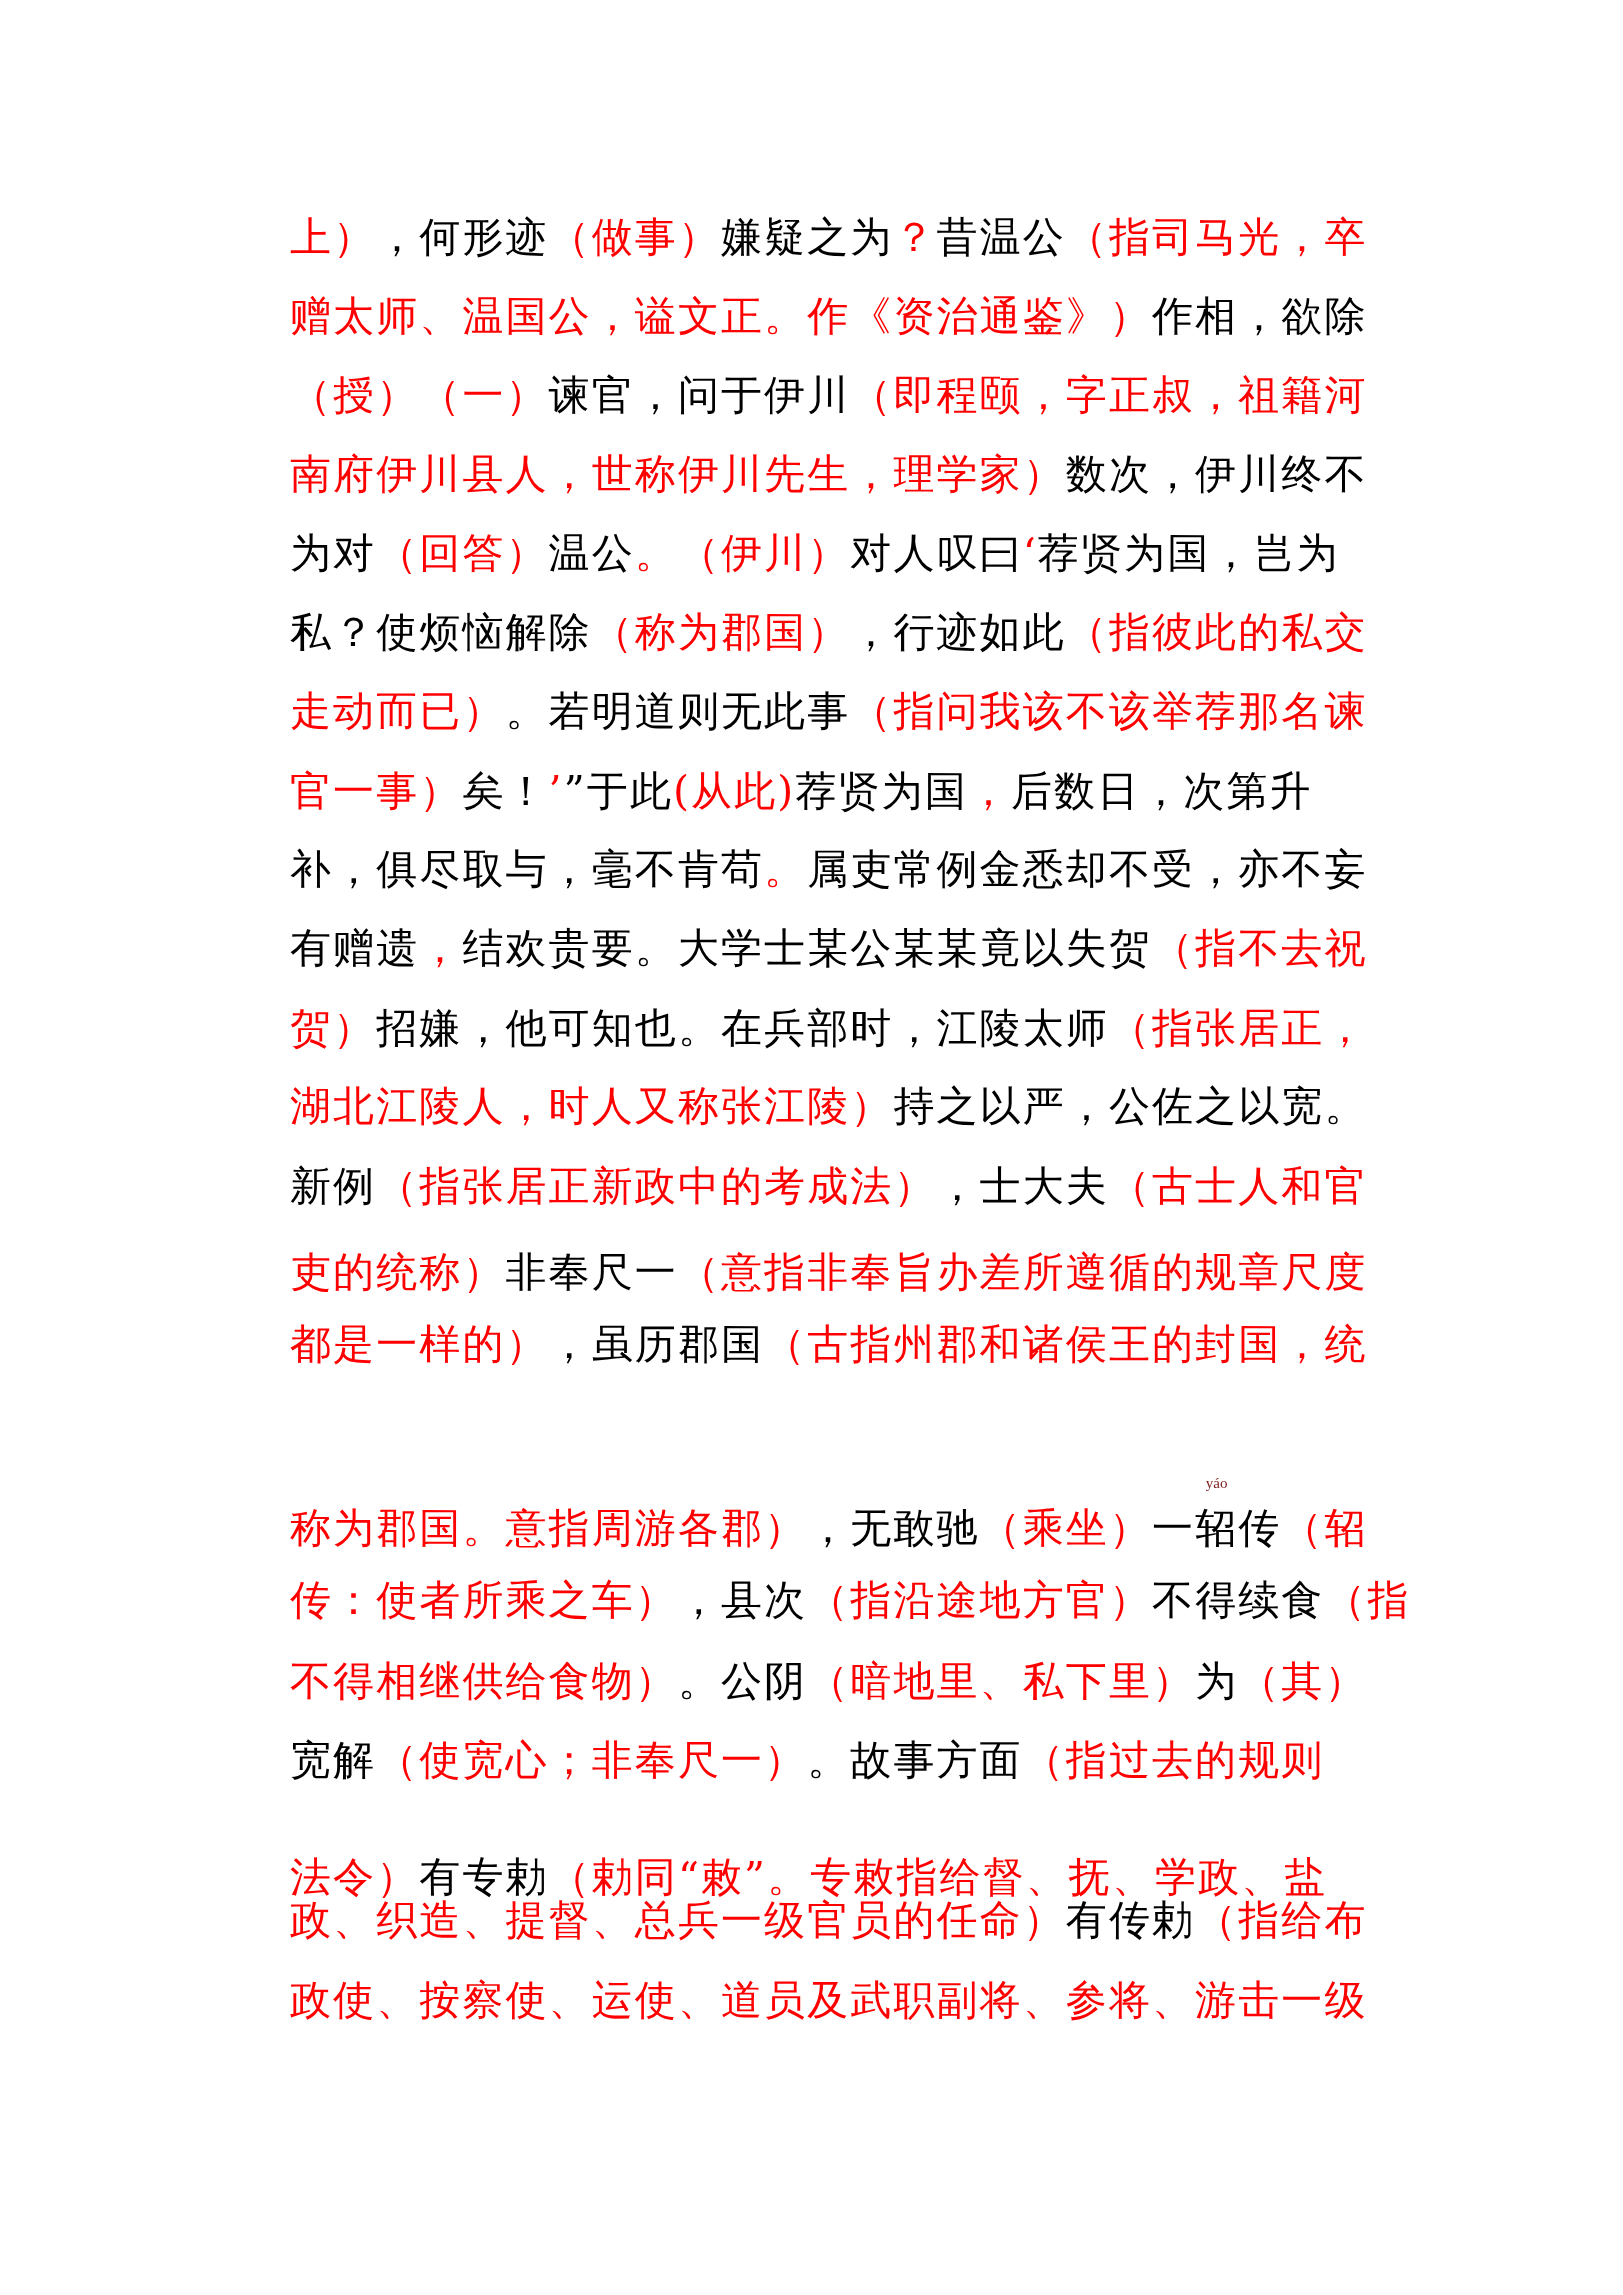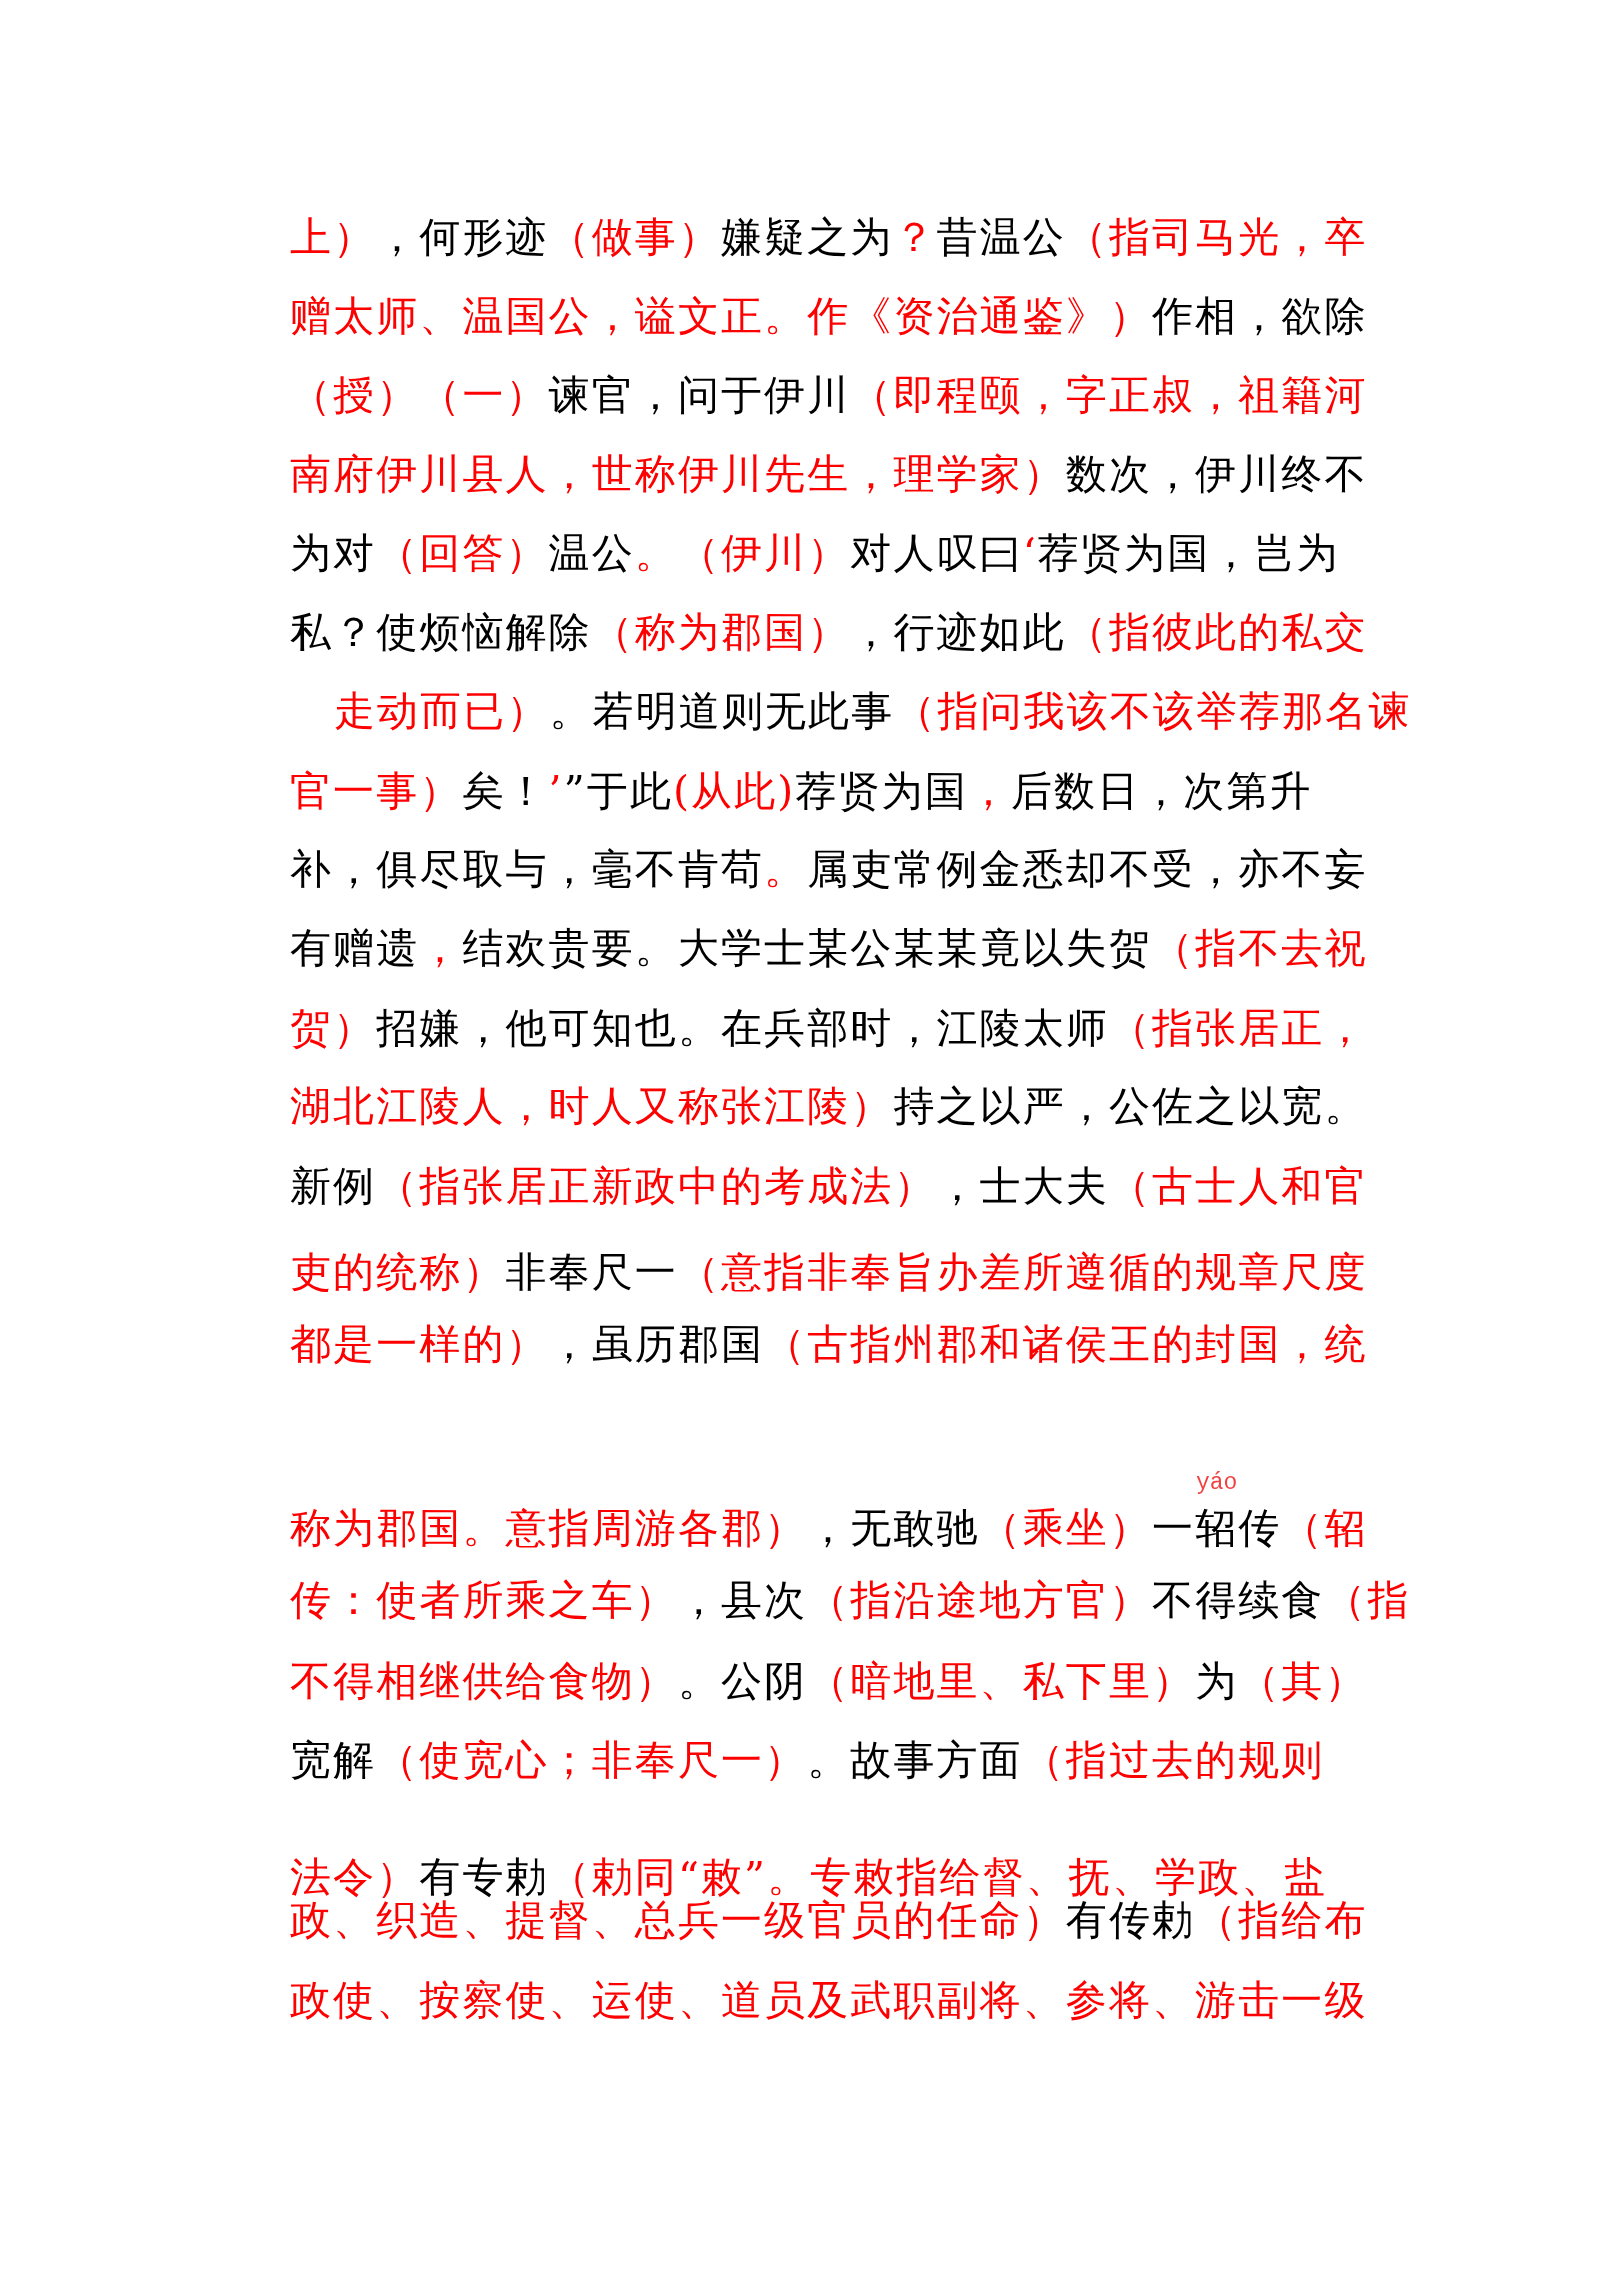--- a/index.html
+++ b/index.html
@@ -24,39 +24,39 @@
   }
   .seg { font-weight: bold; }
   .seg.red { color: #ff0000; font-weight: normal; }
   .seg.black { color: #000000; font-weight: normal; }
   .ruby-wrap { position: relative; display: inline-block; }
   .ruby-text {
     position: absolute;
     left: 50%;
     top: -31px;
     transform: translateX(-50%);
-    font-family: Liberation Mono, monospace;
-    font-size: 23px;
+    font-family: Liberation Serif, serif;
+    font-size: 15px;
     line-height: 21px;
     font-weight: normal;
     letter-spacing: 0;
-    color: #ef4444;
+    color: #7f1d1d;
   }
 </style>
 </head>
 <body>
 
 <div class="page" id="page">
     <div class="line" style="top: 213px;"><span class="seg red">上）</span><span class="seg black">，何形迹</span><span class="seg red">（做事）</span><span class="seg black">嫌疑之为</span><span class="seg red">？</span><span class="seg black">昔温公</span><span class="seg red">（指司马光，卒</span></div>
     <div class="line" style="top: 292px;"><span class="seg red">赠太师、温国公，谥文正。作《资治通鉴》）</span><span class="seg black">作相，欲除</span></div>
     <div class="line" style="top: 371px;"><span class="seg red">（授）（一）</span><span class="seg black">谏官，问于伊川</span><span class="seg red">（即程颐，字正叔，祖籍河</span></div>
     <div class="line" style="top: 450px;"><span class="seg red">南府伊川县人，世称伊川先生，理学家）</span><span class="seg black">数次，伊川终不</span></div>
     <div class="line" style="top: 529px;"><span class="seg black">为对</span><span class="seg red">（回答）</span><span class="seg black">温公</span><span class="seg red">。（伊川）</span><span class="seg black">对人叹曰</span><span class="seg red">‘</span><span class="seg black">荐贤为国，岂为</span></div>
     <div class="line" style="top: 608px;"><span class="seg black">私？使烦恼解除</span><span class="seg red">（称为郡国）</span><span class="seg black">，行迹如此</span><span class="seg red">（指彼此的私交</span></div>
-    <div class="line" style="top: 687px; margin-left: 44px;"><span class="seg red">走动而已）</span><span class="seg black">。若明道则无此事</span><span class="seg red">（指问我该不该举荐那名谏</span></div>
+    <div class="line" style="top: 687px;"><span class="seg red">走动而已）</span><span class="seg black">。若明道则无此事</span><span class="seg red">（指问我该不该举荐那名谏</span></div>
     <div class="line" style="top: 767px;"><span class="seg red">官一事）</span><span class="seg black">矣！</span><span class="seg red">’</span><span class="seg black">”于此</span><span class="seg red">(从此)</span><span class="seg black">荐贤为国</span><span class="seg red">，</span><span class="seg black">后数日，次第升</span></div>
     <div class="line" style="top: 845px;"><span class="seg black">补，俱尽取与，毫不肯苟</span><span class="seg red">。</span><span class="seg black">属吏常例金悉却不受，亦不妄</span></div>
     <div class="line" style="top: 924px;"><span class="seg black">有赠遗</span><span class="seg red">，</span><span class="seg black">结欢贵要。大学士某公某某竟以失贺</span><span class="seg red">（指不去祝</span></div>
     <div class="line" style="top: 1004px;"><span class="seg red">贺）</span><span class="seg black">招嫌，他可知也。在兵部时，江陵太师</span><span class="seg red">（指张居正，</span></div>
     <div class="line" style="top: 1082px;"><span class="seg red">湖北江陵人，时人又称张江陵）</span><span class="seg black">持之以严，公佐之以宽。</span></div>
     <div class="line" style="top: 1162px;"><span class="seg black">新例</span><span class="seg red">（指张居正新政中的考成法）</span><span class="seg black">，士大夫</span><span class="seg red">（古士人和官</span></div>
     <div class="line" style="top: 1248px;"><span class="seg red">吏的统称）</span><span class="seg black">非奉尺一</span><span class="seg red">（意指非奉旨办差所遵循的规章尺度</span></div>
     <div class="line" style="top: 1320px;"><span class="seg red">都是一样的）</span><span class="seg black">，虽历郡国</span><span class="seg red">（古指州郡和诸侯王的封国，统</span></div>
     <div class="line" style="top: 1504px;"><span class="seg red">称为郡国。意指周游各郡）</span><span class="seg black">，无敢驰</span><span class="seg red">（乘坐）</span><span class="seg black">一</span><span class="seg black ruby-wrap"><span class="ruby-text">yáo</span><span>轺</span></span><span class="seg black">传</span><span class="seg red">（轺</span></div>
     <div class="line" style="top: 1576px;"><span class="seg red">传：使者所乘之车）</span><span class="seg black">，县次</span><span class="seg red">（指沿途地方官）</span><span class="seg black">不得续食</span><span class="seg red">（指</span></div>

